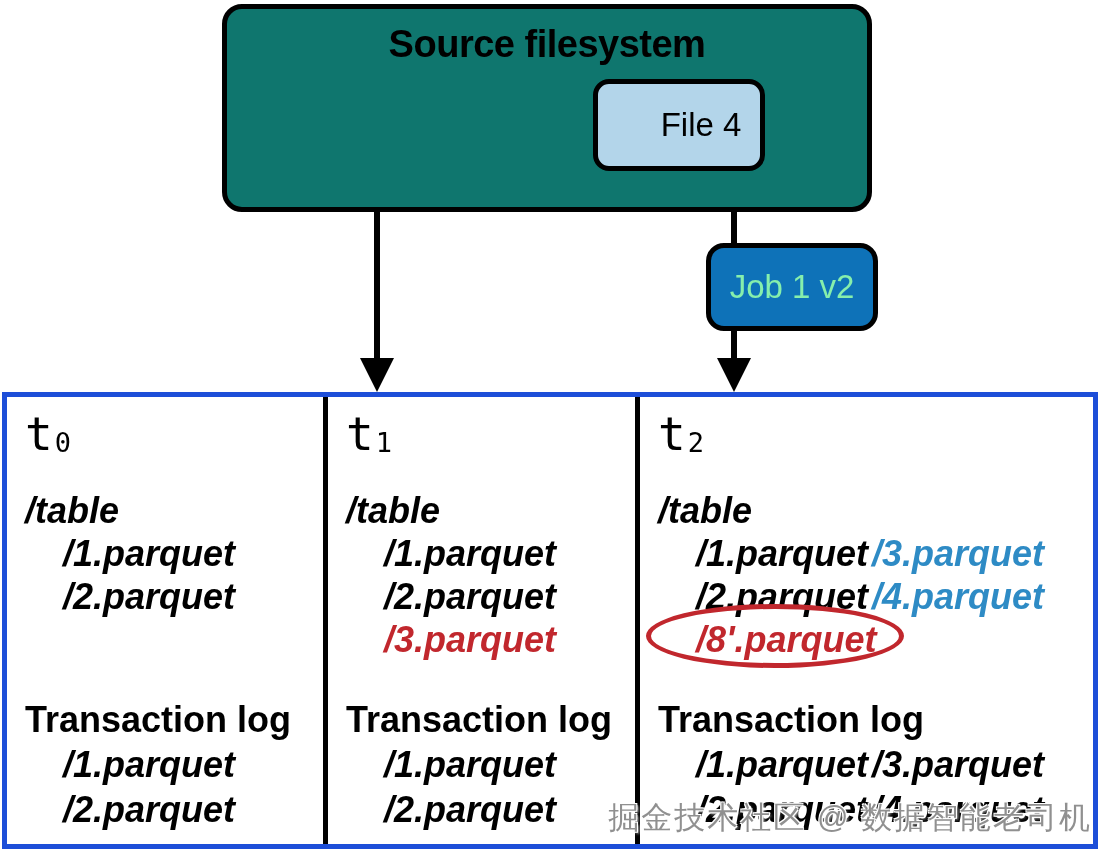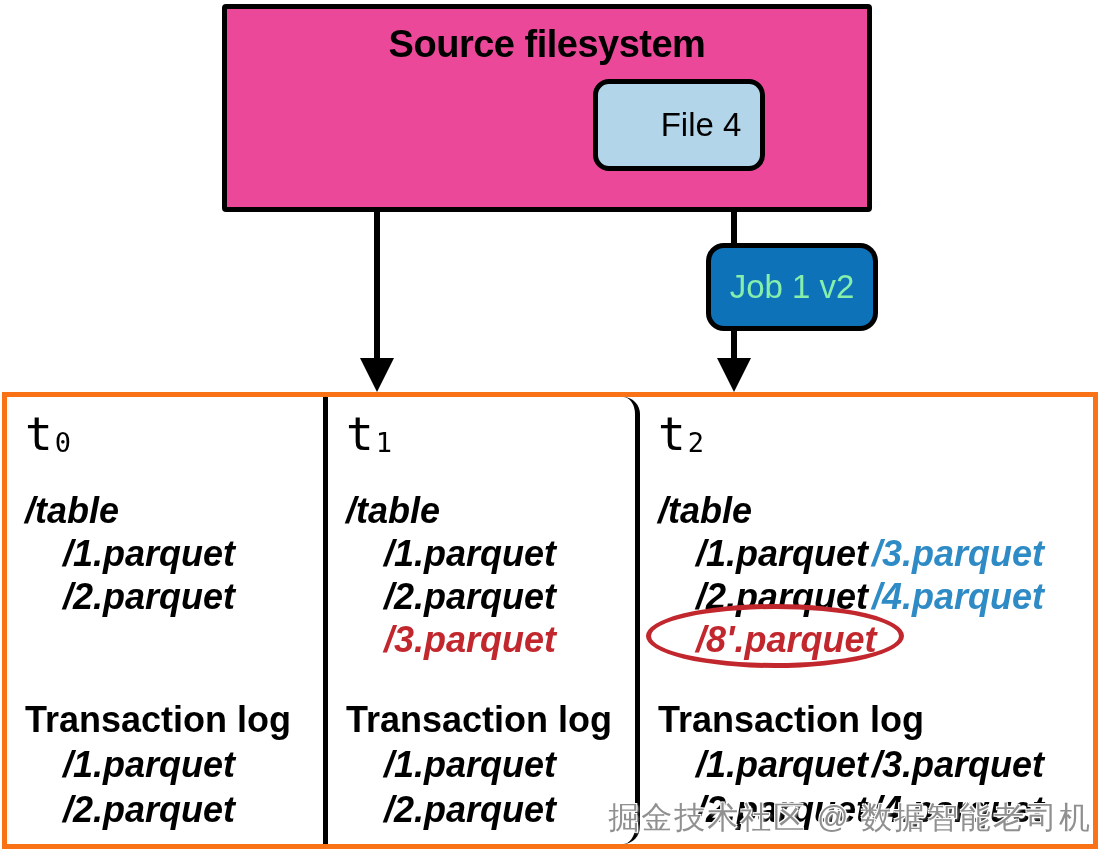--- a/index.html
+++ b/index.html
@@ -4,21 +4,21 @@
 <style>
   html,body { margin:0; padding:0; background:#ffffff; }
   .stage {
     position:relative; width:1100px; height:851px; background:#ffffff;
     font-family:"Liberation Sans", sans-serif; color:#000; overflow:hidden;
   }
 
   
   .source-box {
     position:absolute; left:222px; top:4px; width:650px; height:208px;
-    border:5px solid #000; border-radius:4px; background:#ec4899; box-sizing:border-box; z-index:1;
+    border:5px solid #000; border-radius:20px; background:#0f766e; box-sizing:border-box; z-index:1;
   }
   .source-title {
     text-align:center; margin-top:14px; font-size:38px; font-weight:700; letter-spacing:-0.5px;
   }
   .file-box {
     position:absolute; top:70px; width:172px; height:92px; box-sizing:border-box;
     border:5px solid #000; border-radius:16px; background:#b3d5ea;
     display:flex; align-items:center; justify-content:center; font-size:33px;
   }
   .file3 { left:106px; }
@@ -41,26 +41,26 @@
     position:absolute; top:243px; width:172px; height:88px; box-sizing:border-box;
     border:5px solid #000; border-radius:18px; z-index:2;
     display:flex; align-items:center; justify-content:center; font-size:33px;
   }
   .job1 { left:225px; background:#fcdcb2; color:#000; }
   .job2 { left:706px; background:#0e72b8; color:#86efac; }
 
   
   .columns {
     position:absolute; left:2px; top:392px; width:1096px; height:457px;
-    box-sizing:border-box; border:5px solid #f97316; background:#fff;
+    box-sizing:border-box; border:5px solid #1d4ed8; background:#fff;
     display:flex; z-index:1;
   }
   .col { position:relative; height:100%; }
   .col-t0 { width:316px; border-right:5px solid #000; }
-  .col-t1 { width:307px; border-right:5px solid #000;border-radius:17px; }
+  .col-t1 { width:307px; border-right:5px solid #000; }
   .col-t2 { flex:1; }
 
   .t-label {
     position:absolute; top:10px; left:18px;
     font-family:"DejaVu Sans Mono", monospace; font-size:46px;
   }
   .tsub { font-size:27px; position:relative; top:2px; left:2px; }
 
   .block { position:absolute; left:18px; right:4px;font-weight:bold; }
   .fs-block  { top:92px; }

